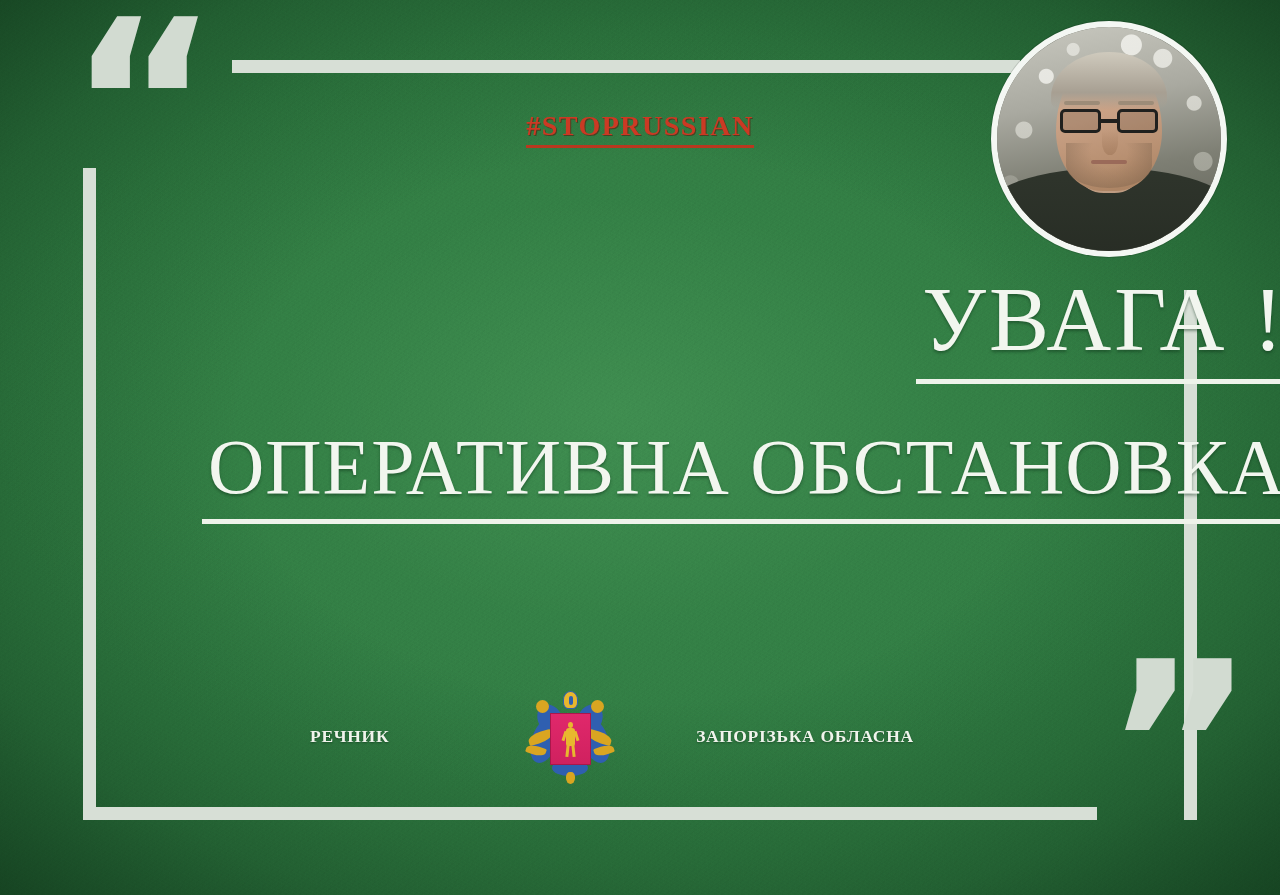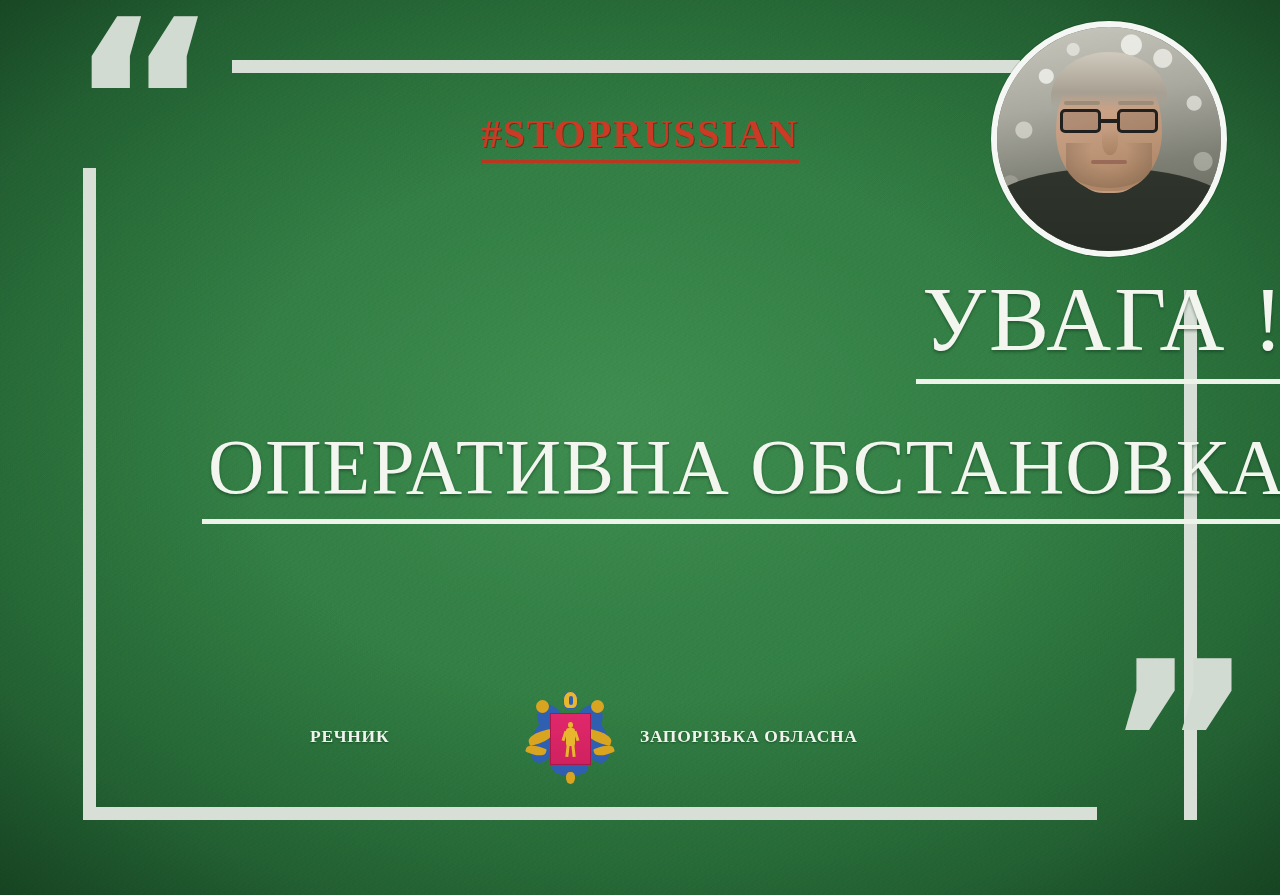--- a/index.html
+++ b/index.html
@@ -163,21 +163,21 @@
 
   
   #hashtag {
     position:absolute; left:0; top:110px; width:1280px;
     text-align:center;
   }
   #hashtag .txt {
     display:inline-block;
     font-family:"Liberation Serif", serif;
     font-weight:700;
-    font-size:40px;
+    font-size:28px;
     letter-spacing:1.5px;
     color:#cb3a24;
     text-shadow:1px 1px 0 rgba(90,20,10,.55);
     border-bottom:3px solid #b8381f;
     padding-bottom:3px;
   }
 
   
   #heading-block {
     position:absolute; left:12px; top:272px; width:1280px;
@@ -216,21 +216,21 @@
     color:#f0f4ec;
     font-family:"Liberation Serif", serif;
     font-weight:700;
     font-size:17.5px;
     letter-spacing:.7px;
     line-height:1.5;
     text-shadow:0 1px 2px rgba(10,40,20,.5);
     white-space:nowrap;
   }
   #speaker-block { text-align:left; width:190px; }
-  #org-block { text-align:left; width:330px; }
+  #org-block { text-align:center; width:330px; }
 
   
   #coat-of-arms { position:relative; width:96px; height:100px; flex:0 0 auto; }
   #coat-of-arms .ribbon {
     position:absolute; background:#2f5fb0; border-radius:50%;
   }
   #coat-of-arms .gold { position:absolute; background:#d9a521; }
   #coa-shield {
     position:absolute; left:28px; top:27px;
     width:41px; height:52px;

